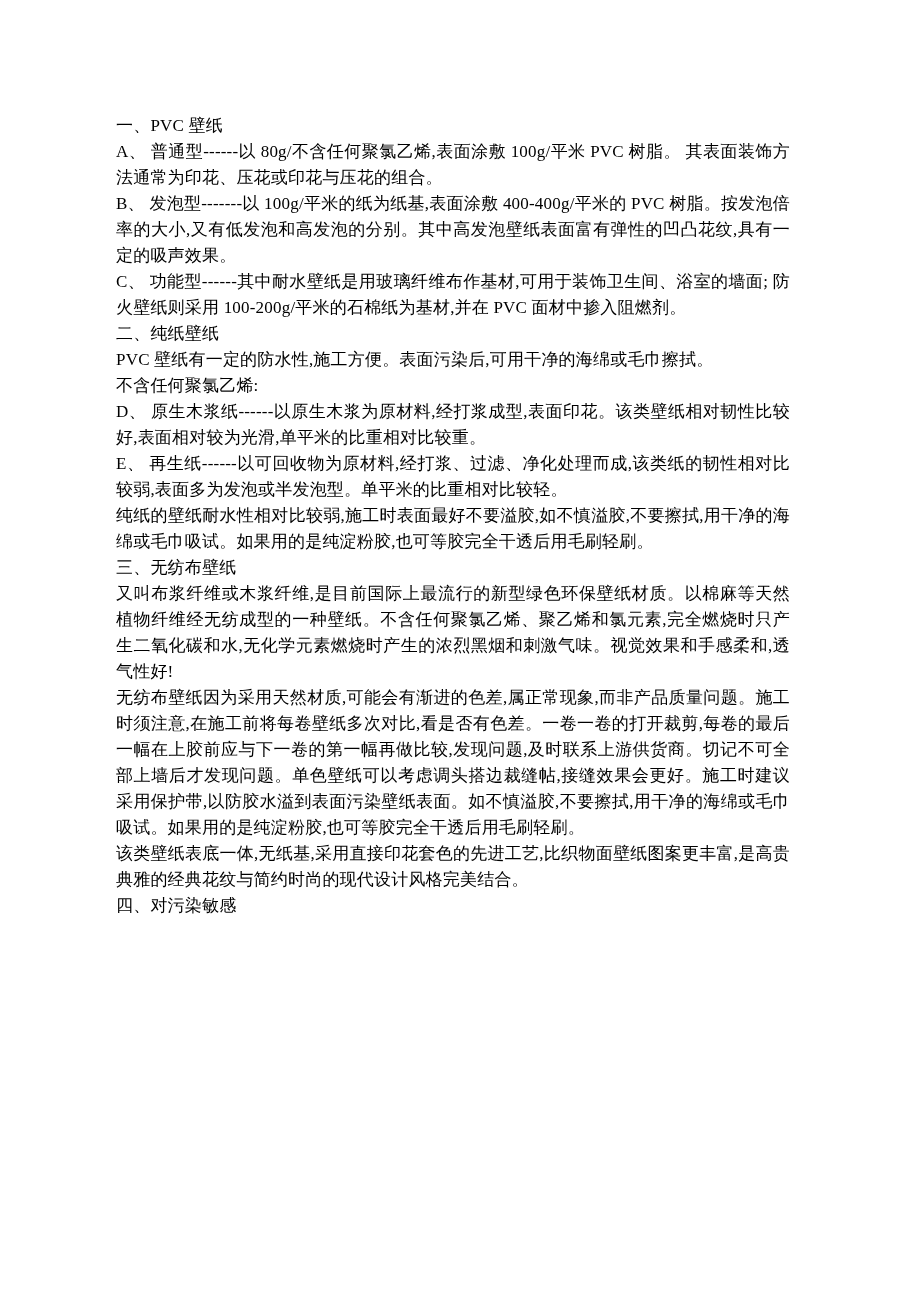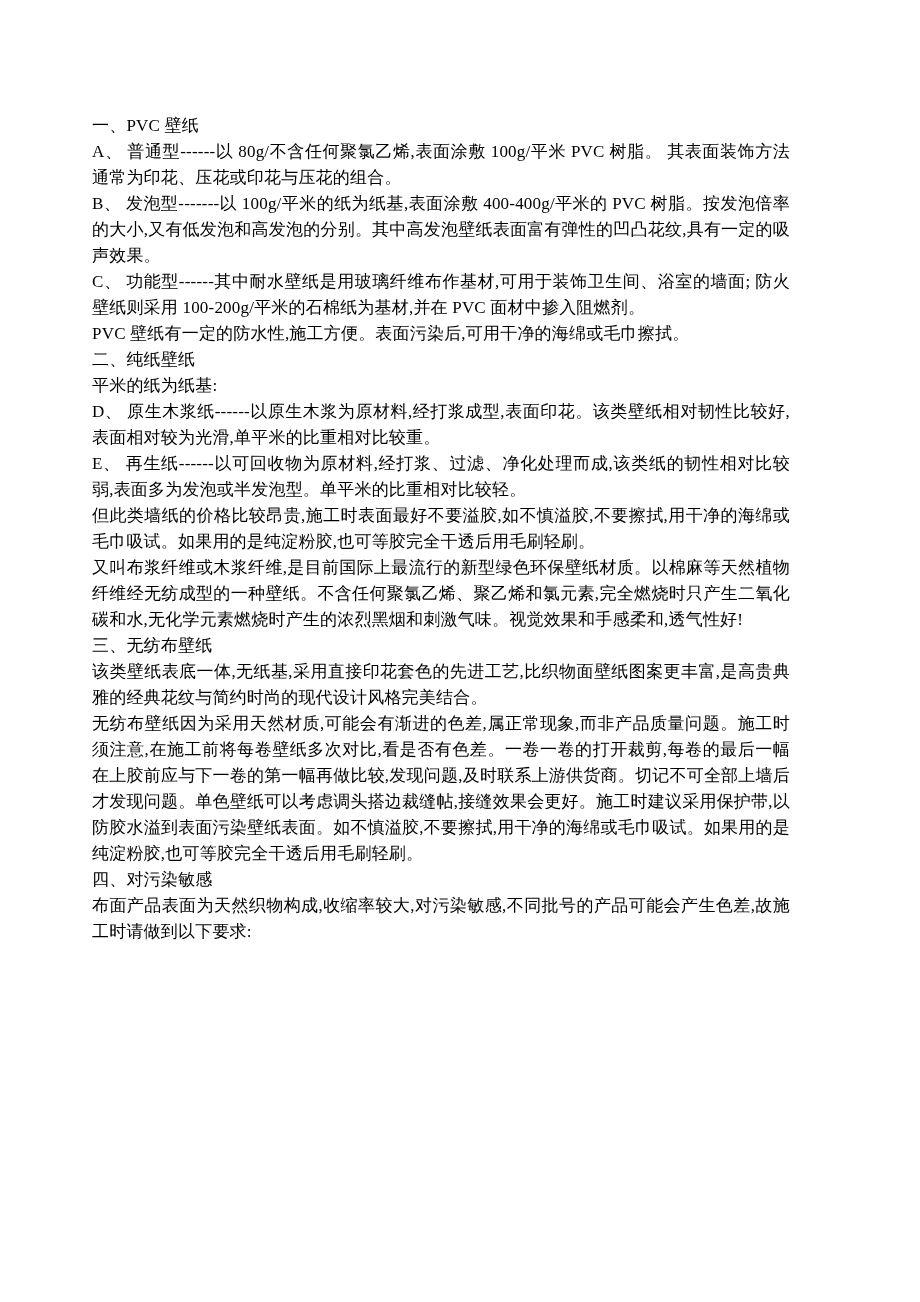--- a/index.html
+++ b/index.html
@@ -11,21 +11,21 @@
     height: 1302px;
     background: #ffffff;
     color: #000000;
     font-family: "Liberation Serif", "DejaVu Serif", serif;
     overflow: hidden;
   }
   .page {
     box-sizing: border-box;
     width: 920px;
     height: 1302px;
-    padding: 113px 130px 0 92px;
+    padding: 113px 130px 0 116px;
     background: #ffffff;
   }
   .para {
     margin: 0;
     padding: 0;
     font-size: 17px;
     line-height: 26px;
     text-align: justify;
     text-justify: inter-ideograph;
     word-break: break-all;
@@ -34,26 +34,25 @@
 </style>
 </head>
 <body>
 
 <div class="page">
   <div>
       <p class="para">一、PVC 壁纸</p>
       <p class="para">A、 普通型------以 80g/不含任何聚氯乙烯,表面涂敷 100g/平米 PVC 树脂。 其表面装饰方法通常为印花、压花或印花与压花的组合。</p>
       <p class="para">B、 发泡型-------以 100g/平米的纸为纸基,表面涂敷 400-400g/平米的 PVC 树脂。按发泡倍率的大小,又有低发泡和高发泡的分别。其中高发泡壁纸表面富有弹性的凹凸花纹,具有一定的吸声效果。</p>
       <p class="para">C、 功能型------其中耐水壁纸是用玻璃纤维布作基材,可用于装饰卫生间、浴室的墙面; 防火壁纸则采用 100-200g/平米的石棉纸为基材,并在 PVC 面材中掺入阻燃剂。</p>
+      <p class="para">二、纯纸壁纸</p>
       <p class="para">PVC 壁纸有一定的防水性,施工方便。表面污染后,可用干净的海绵或毛巾擦拭。</p>
-      <p class="para">二、纯纸壁纸</p>
-      <p class="para">平米的纸为纸基:</p>
+      <p class="para">不含任何聚氯乙烯:</p>
       <p class="para">D、 原生木浆纸------以原生木浆为原材料,经打浆成型,表面印花。该类壁纸相对韧性比较好,表面相对较为光滑,单平米的比重相对比较重。</p>
       <p class="para">E、 再生纸------以可回收物为原材料,经打浆、过滤、净化处理而成,该类纸的韧性相对比较弱,表面多为发泡或半发泡型。单平米的比重相对比较轻。</p>
-      <p class="para">但此类墙纸的价格比较昂贵,施工时表面最好不要溢胶,如不慎溢胶,不要擦拭,用干净的海绵或毛巾吸试。如果用的是纯淀粉胶,也可等胶完全干透后用毛刷轻刷。</p>
+      <p class="para">纯纸的壁纸耐水性相对比较弱,施工时表面最好不要溢胶,如不慎溢胶,不要擦拭,用干净的海绵或毛巾吸试。如果用的是纯淀粉胶,也可等胶完全干透后用毛刷轻刷。</p>
+      <p class="para">三、无纺布壁纸</p>
       <p class="para">又叫布浆纤维或木浆纤维,是目前国际上最流行的新型绿色环保壁纸材质。以棉麻等天然植物纤维经无纺成型的一种壁纸。不含任何聚氯乙烯、聚乙烯和氯元素,完全燃烧时只产生二氧化碳和水,无化学元素燃烧时产生的浓烈黑烟和刺激气味。视觉效果和手感柔和,透气性好!</p>
-      <p class="para">三、无纺布壁纸</p>
+      <p class="para">无纺布壁纸因为采用天然材质,可能会有渐进的色差,属正常现象,而非产品质量问题。施工时须注意,在施工前将每卷壁纸多次对比,看是否有色差。一卷一卷的打开裁剪,每卷的最后一幅在上胶前应与下一卷的第一幅再做比较,发现问题,及时联系上游供货商。切记不可全部上墙后才发现问题。单色壁纸可以考虑调头搭边裁缝帖,接缝效果会更好。施工时建议采用保护带,以防胶水溢到表面污染壁纸表面。如不慎溢胶,不要擦拭,用干净的海绵或毛巾吸试。如果用的是纯淀粉胶,也可等胶完全干透后用毛刷轻刷。</p>
       <p class="para">该类壁纸表底一体,无纸基,采用直接印花套色的先进工艺,比织物面壁纸图案更丰富,是高贵典雅的经典花纹与简约时尚的现代设计风格完美结合。</p>
-      <p class="para">无纺布壁纸因为采用天然材质,可能会有渐进的色差,属正常现象,而非产品质量问题。施工时须注意,在施工前将每卷壁纸多次对比,看是否有色差。一卷一卷的打开裁剪,每卷的最后一幅在上胶前应与下一卷的第一幅再做比较,发现问题,及时联系上游供货商。切记不可全部上墙后才发现问题。单色壁纸可以考虑调头搭边裁缝帖,接缝效果会更好。施工时建议采用保护带,以防胶水溢到表面污染壁纸表面。如不慎溢胶,不要擦拭,用干净的海绵或毛巾吸试。如果用的是纯淀粉胶,也可等胶完全干透后用毛刷轻刷。</p>
       <p class="para">四、对污染敏感</p>
-      <p class="para">布面产品表面为天然织物构成,收缩率较大,对污染敏感,不同批号的产品可能会产生色差,故施工时请做到以下要求:</p>
     </div>
 </div>
 
 </body></html>

